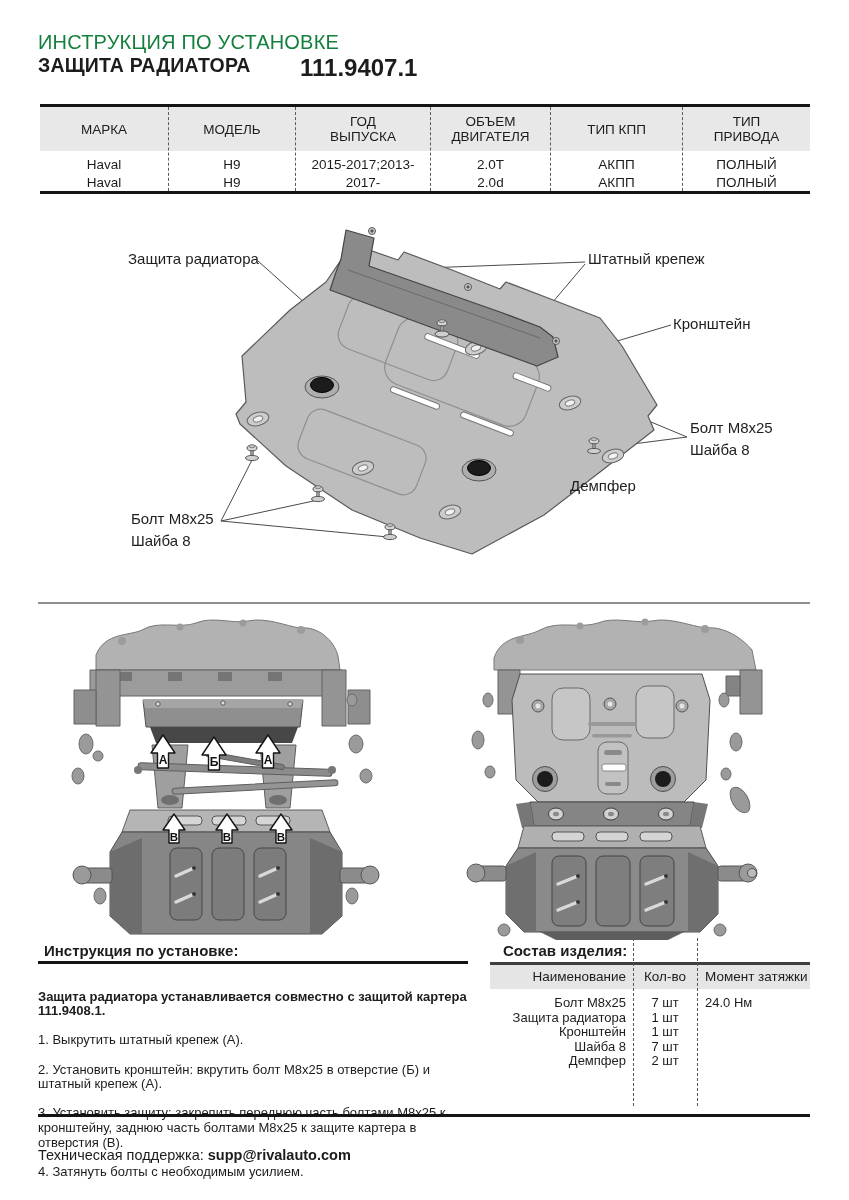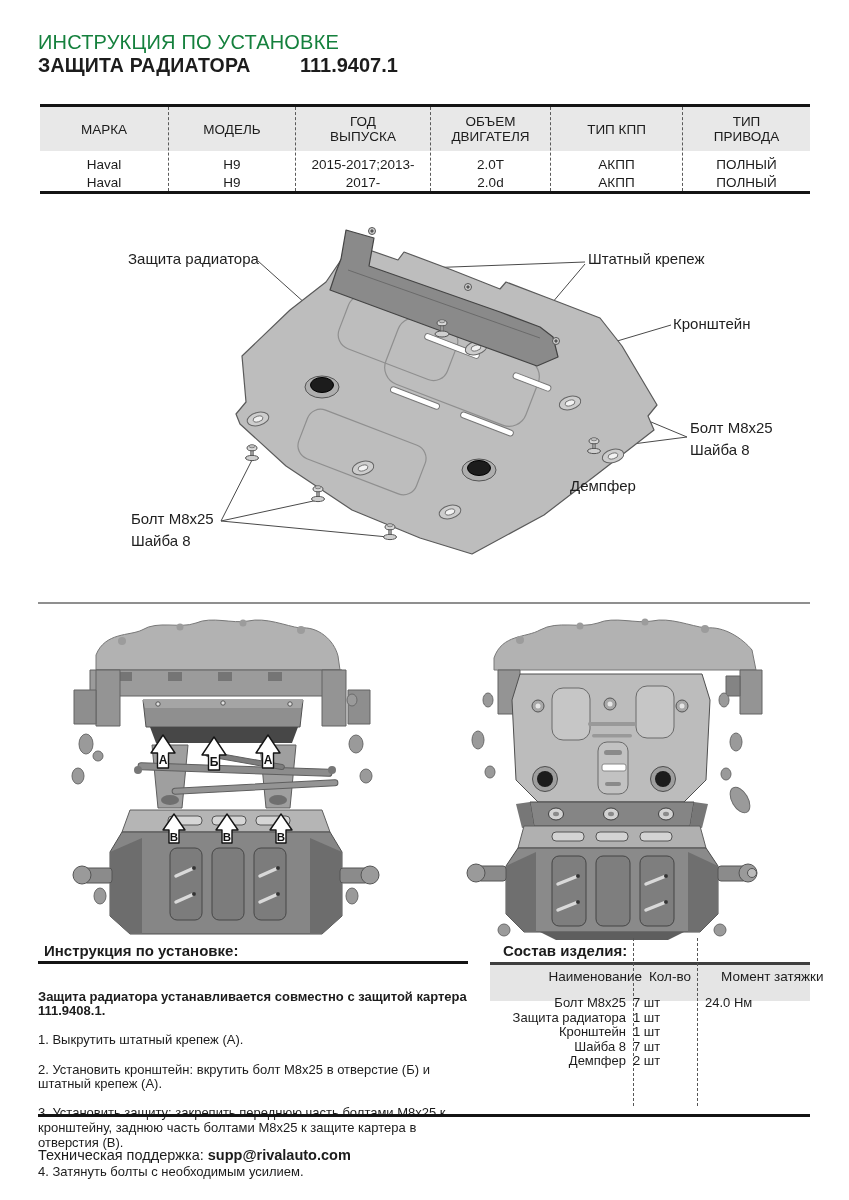--- a/index.html
+++ b/index.html
@@ -7,21 +7,21 @@
   .page {
     position:relative; width:849px; height:1200px; margin:0 auto;
     background:#fff; overflow:hidden;
     font-family:"Liberation Sans", sans-serif; color:#1c1c1c;
   }
   .abs { position:absolute; }
 
   
   .doc-type { font-size:20px; letter-spacing:.2px; color:#15803d; }
   .product  { font-size:19.5px; font-weight:bold; letter-spacing:.2px; }
-  .partnum  { font-size:20px; font-weight:bold; }
+  .partnum  { font-size:24px; font-weight:bold; }
 
   
   .vtable { left:40px; top:104px; width:770px;
             border-top:3px solid #141414; border-bottom:3px solid #141414; }
   .vtable .band { position:absolute; left:0; right:0; top:0; height:44px; background:#e8e8e8; }
   .vtable .cols { position:relative; display:grid;
                   grid-template-columns:128px 127px 135px 120px 132px 128px; }
   .vtable .col { border-left:1px dashed #5a5a5a; }
   .vtable .col:first-child { border-left:none; }
   .hcell { height:44px; display:flex; align-items:center; justify-content:center;
@@ -40,21 +40,21 @@
   .ins-head, .parts-head { font-size:15px; font-weight:bold; white-space:nowrap; }
   .ins-body { font-size:13px; line-height:14.6px; white-space:pre-line; }
   .ins-intro { font-weight:bold; }
 
   
   .pgrid { display:grid; grid-template-columns:143px 64px 113px; }
   .pband { background:#e5e5e5; }
   .phcell { font-size:13.5px; line-height:24px; }
   .pcell  { font-size:13px; line-height:14.5px; }
   .c-name { text-align:right; padding-right:7px; }
-  .c-qty  { }
+  .c-qty  { text-align:center; }
   .c-tq   { text-align:left; padding-left:8px; }
   .vdash { border-left:1px dashed #565656; width:0; }
 
   
   .foot { font-size:14.5px; }
   .foot b { font-weight:bold; }
 
   svg text { font-family:"Liberation Sans", sans-serif; font-weight:bold; fill:#111; text-anchor:middle; }
 </style>
 </head>
@@ -440,21 +440,21 @@
     <div>2. Установить кронштейн: вкрутить болт М8х25 в отверстие (Б) и
 штатный крепеж (А).</div>
     <div>3. Установить защиту: закрепить переднюю часть болтами М8х25 к
 кронштейну, заднюю часть болтами М8х25 к защите картера в
 отверстия (В).</div>
     <div>4. Затянуть болты с необходимым усилием.</div>
   </div>
 
   <div class="abs parts-head" style="left:503px;top:942px;">Состав изделия:</div>
   <div class="abs" style="left:490px;top:962px;width:320px;height:3px;background:#3f3f3f;"></div>
-  <div class="abs pband pgrid" style="left:490px;top:965px;width:320px;height:36px;padding-left:16px;">
+  <div class="abs pband pgrid" style="left:490px;top:965px;width:320px;height:24px;">
     <div class="phcell c-name">Наименование</div>
     <div class="phcell c-qty">Кол-во</div>
     <div class="phcell c-tq">Момент затяжки</div>
   </div>
   <div class="abs" style="left:490px;top:996px;width:320px;">
     <div class="pgrid">
       <div class="pcell c-name">Болт М8х25</div>
       <div class="pcell c-qty">7 шт</div>
       <div class="pcell c-tq">24.0 Нм</div>
     </div>

